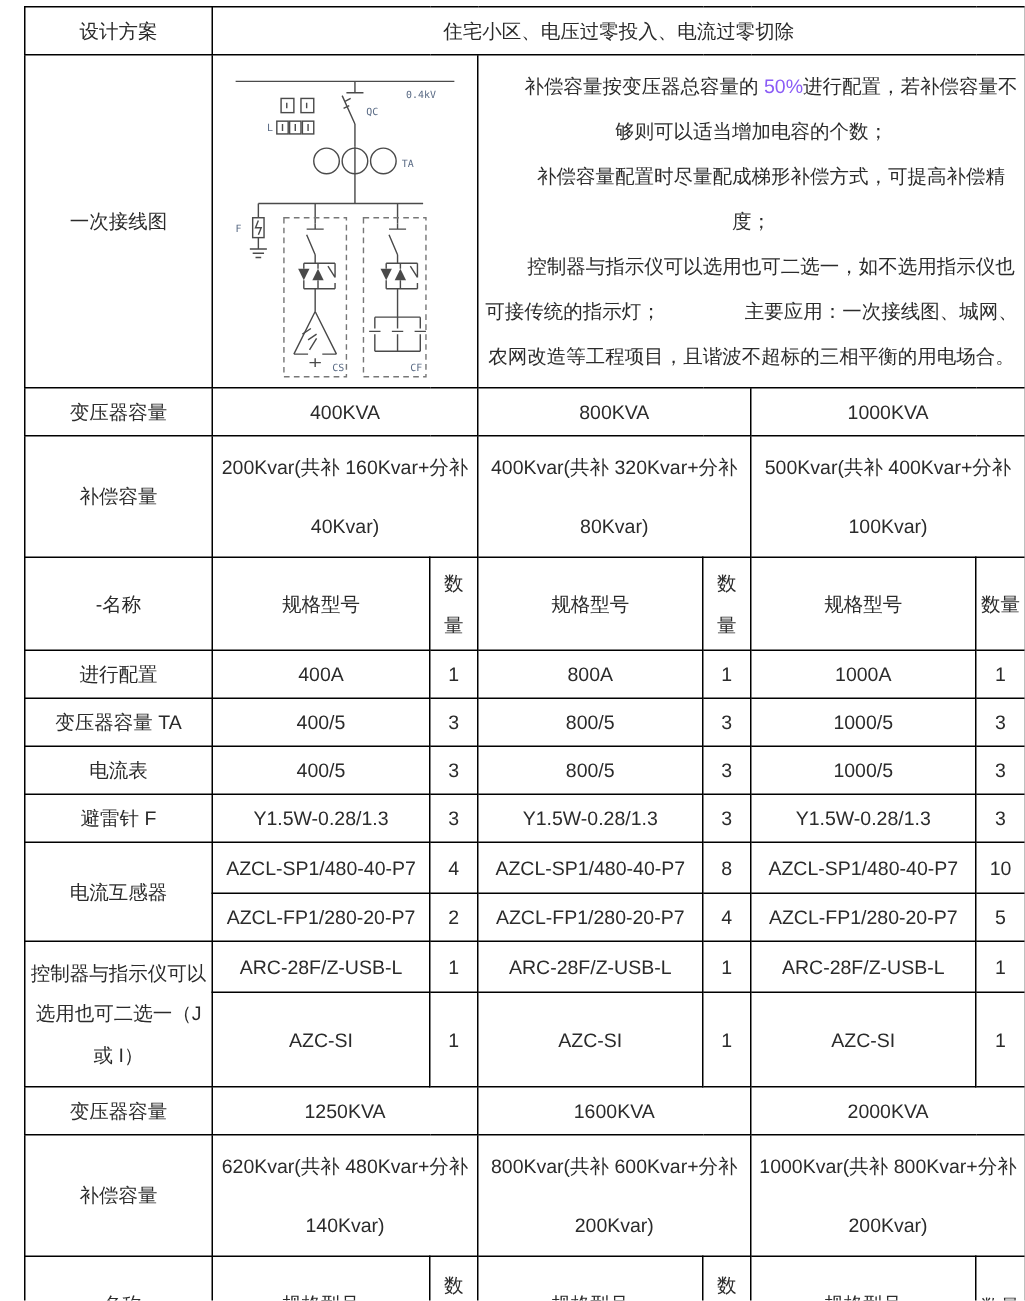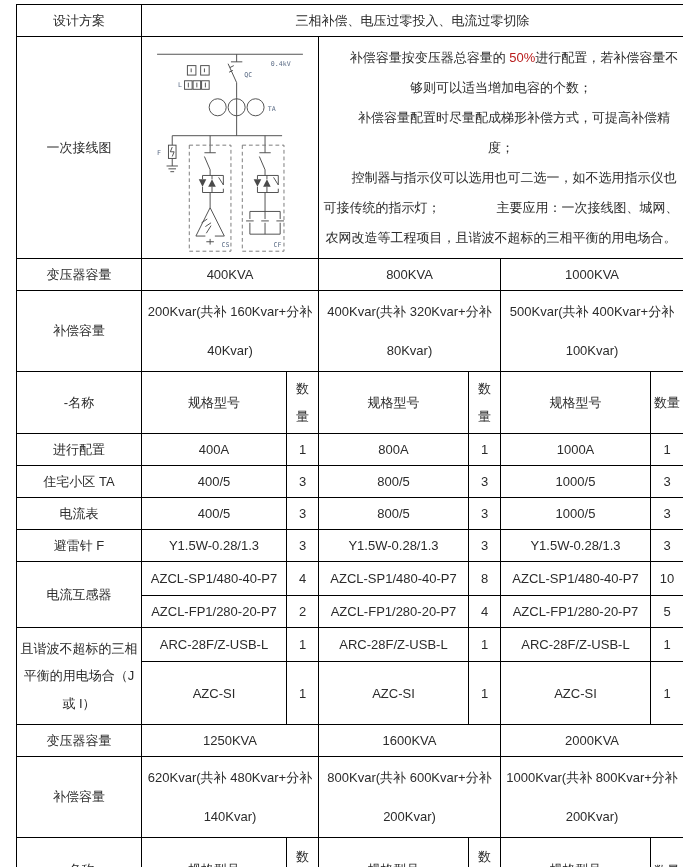--- a/index.html
+++ b/index.html
@@ -42,21 +42,21 @@
   td.diagram-cell{padding:4px 2px;vertical-align:middle;}
   td.notes-cell{
     text-align:left;
     vertical-align:top;
     padding:6px 10px 4px 10px;
     font-size:14px;
     line-height:30px;
     color:#111;
   }
   .notes-cell p{margin:0;text-indent:2em;}
-  .pct{color:#b91c1c;}
+  .pct{color:#8b5cf6;}
   .gap{display:inline-block;width:56px;}
   svg.oneline{display:block;margin:0 auto;}
   .dg-line{stroke:#4a4a4a;stroke-width:1;fill:none;}
   .dg-dash{stroke:#777;stroke-width:1;fill:none;stroke-dasharray:4 3;}
   .dg-fill{fill:#4a4a4a;stroke:none;}
   .dg-txt{font-family:"DejaVu Sans Mono",monospace;font-size:7px;fill:#5a6b85;}
 </style>
 </head>
 <body>
 
@@ -68,21 +68,21 @@
         <col style="width:32px">
     <col style="width:150px">
         <col style="width:32px">
         <col style="width:150px">
         <col style="width:33px">
   </colgroup>
 
   <tbody>
         <tr class="h32">
     <td class="lbl">设计方案</td>
-    <td class="hdr" colspan="6">三相补偿、电压过零投入、电流过零切除</td>
+    <td class="hdr" colspan="6">住宅小区、电压过零投入、电流过零切除</td>
   </tr>
 
   <tr class="h222">
     <td class="lbl">一次接线图</td>
     <td class="diagram-cell" colspan="2">
       <svg class="oneline" width="170" height="214" viewBox="0 0 170 226">
 
         <path class="dg-line" d="M8,14 H162"></path>
         <text class="dg-txt" x="128" y="26">0.4kV</text>
 
@@ -167,21 +167,21 @@
   <tr class="h32">
     <td class="lbl">进行配置</td>
     <td class="val">400A</td>
     <td class="val">1</td>
     <td class="val">800A</td>
     <td class="val">1</td>
     <td class="val">1000A</td>
     <td class="val">1</td>
   </tr>
   <tr class="h32">
-    <td class="lbl">住宅小区 TA</td>
+    <td class="lbl">变压器容量 TA</td>
     <td class="val">400/5</td>
     <td class="val">3</td>
     <td class="val">800/5</td>
     <td class="val">3</td>
     <td class="val">1000/5</td>
     <td class="val">3</td>
   </tr>
   <tr class="h32">
     <td class="lbl">电流表</td>
     <td class="val">400/5</td>
@@ -213,21 +213,21 @@
   <tr class="h32">
     <td class="val">AZCL-FP1/280-20-P7</td>
     <td class="val">2</td>
     <td class="val">AZCL-FP1/280-20-P7</td>
     <td class="val">4</td>
     <td class="val">AZCL-FP1/280-20-P7</td>
     <td class="val">5</td>
   </tr>
 
   <tr class="h34">
-    <td class="lbl" rowspan="2">且谐波不超标的三相平衡的用电场合（J 或 I）</td>
+    <td class="lbl" rowspan="2">控制器与指示仪可以选用也可二选一（J 或 I）</td>
     <td class="val">ARC-28F/Z-USB-L</td>
     <td class="val">1</td>
     <td class="val">ARC-28F/Z-USB-L</td>
     <td class="val">1</td>
     <td class="val">ARC-28F/Z-USB-L</td>
     <td class="val">1</td>
   </tr>
   <tr class="h63">
     <td class="val">AZC-SI</td>
     <td class="val">1</td>

